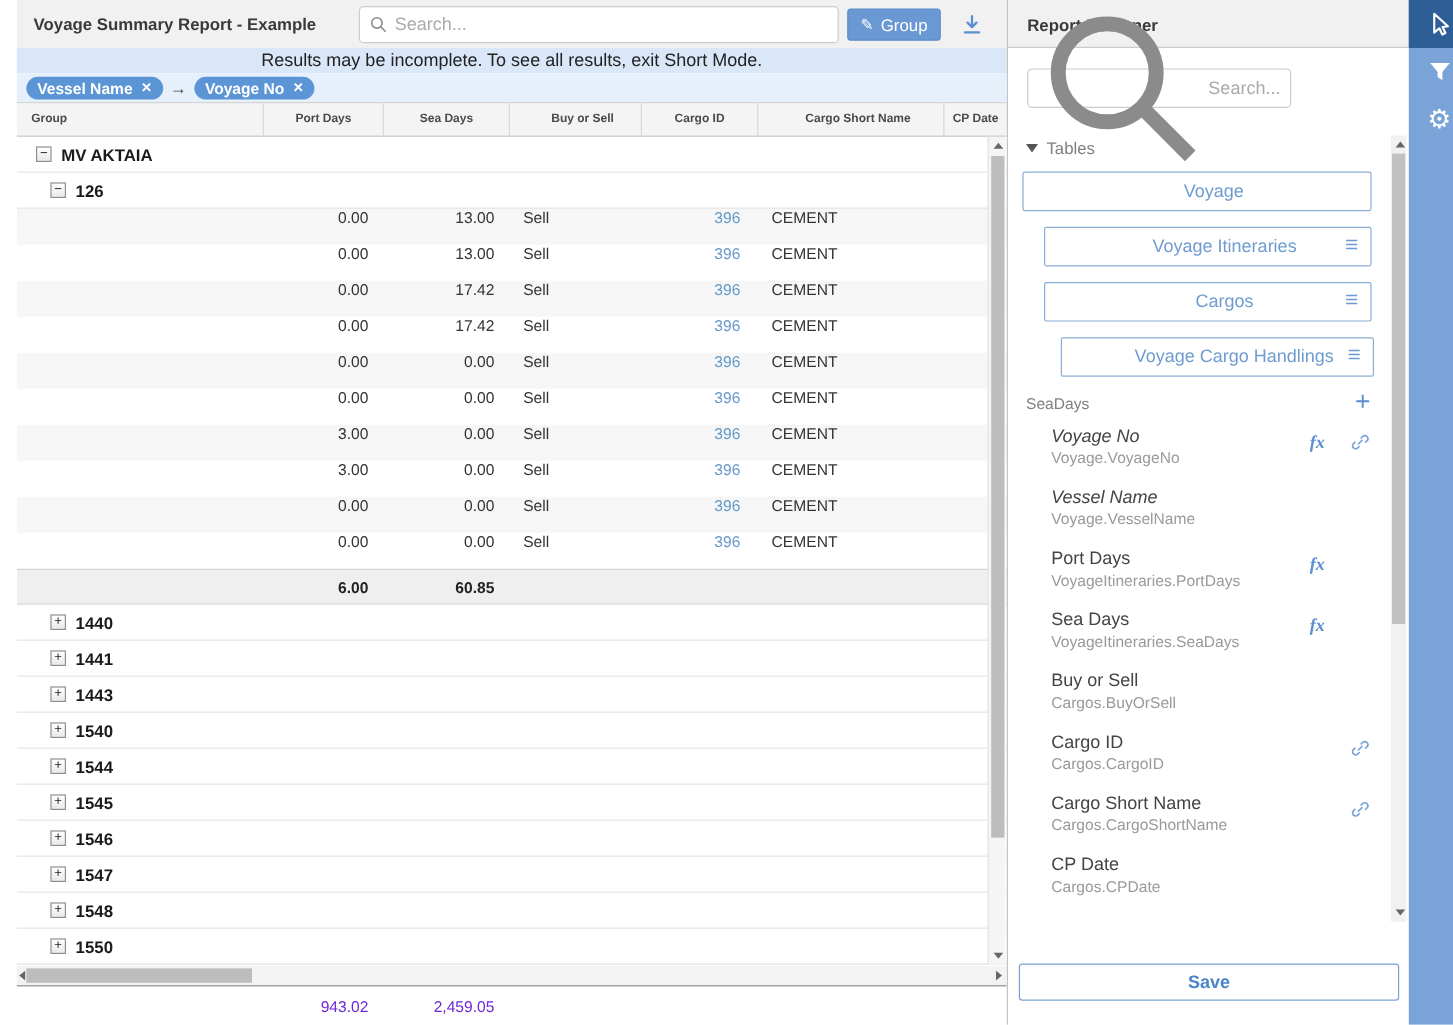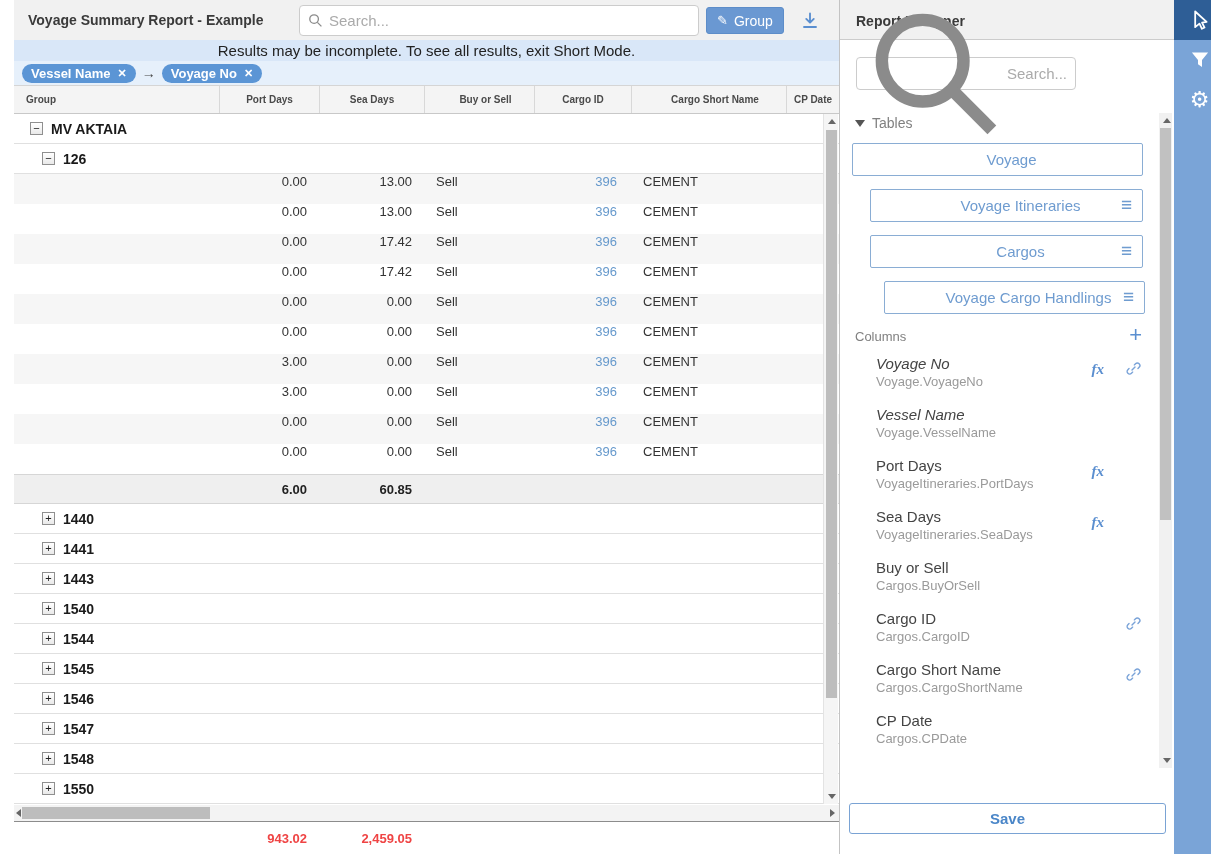--- a/index.html
+++ b/index.html
@@ -61,21 +61,21 @@
   .srow .cell { font-weight:bold; color:#222; }
 
   .hscroll { position:absolute; left:0; bottom:33px; width:825px; height:16px; background:#f3f3f3; }
   .hthumb { position:absolute; left:8px; top:2px; width:188px; height:12px; background:#bdbdbd; }
   .arr { position:absolute; width:0; height:0; }
   .arr-left { left:2px; top:4px; border-top:4px solid transparent; border-bottom:4px solid transparent; border-right:5px solid #666; }
   .arr-right { right:4px; top:4px; border-top:4px solid transparent; border-bottom:4px solid transparent; border-left:5px solid #666; }
 
   .totals-row { position:absolute; left:0; bottom:0; width:825px; height:33px; background:#fff;
     border-top:1px solid #8c8c8c; display:flex; align-items:center; }
-  .totals-row .cell { font-weight:bold; color:#ef4444; }
+  .totals-row .cell { font-weight:normal; color:#6d28d9; }
 
   .vscroll { position:absolute; right:1px; top:114px; width:15px; height:690px; background:#f5f5f5; border-left:1px solid #e3e3e3; }
   .vthumb { position:absolute; left:2px; top:16px; width:11px; height:568px; background:#bdbdbd; }
   .arr-up { left:4px; top:5px; border-left:4px solid transparent; border-right:4px solid transparent; border-bottom:5px solid #666; }
   .arr-down { left:4px; bottom:5px; border-left:4px solid transparent; border-right:4px solid transparent; border-top:5px solid #666; }
 
   
   .designer { position:absolute; left:825px; top:0; width:335px; height:854px; background:#fff; border-left:1px solid #c3c3c3; }
   .panel-head { position:absolute; left:0; top:0; width:100%; height:40px; background:#f1f1f1; border-bottom:1px solid #ccc; }
   .panel-title { position:absolute; left:16px; top:13px; font-size:14px; font-weight:bold; color:#3a3a3a; }
@@ -365,21 +365,21 @@
         <div class="tbl ind1">
           <span class="tbl-label">Cargos</span>
           <span class="tbl-menu">≡</span>
         </div>
         <div class="tbl ind2">
           <span class="tbl-label">Voyage Cargo Handlings</span>
           <span class="tbl-menu">≡</span>
         </div>
       </div>
 
-    <div class="columns-header">Columns</div>
+    <div class="columns-header">SeaDays</div>
     <div class="plus">+</div>
 
     <div class="columns-list">
         <div class="citem">
           <div class="cname it">Voyage No</div>
           <div class="cpath">Voyage.VoyageNo</div>
           <span class="fx">fx</span>
           <span class="clink"><svg width="17" height="17" viewBox="0 0 16 16">
               <path d="M6.6 9.4 L9.4 6.6" fill="none" stroke="#7aa3d8" stroke-width="1.3" stroke-linecap="round"></path>
               <path d="M8.8 4.6 l1.1-1.1 a2.4 2.4 0 0 1 3.4 3.4 l-1.1 1.1" fill="none" stroke="#7aa3d8" stroke-width="1.3" stroke-linecap="round"></path>

